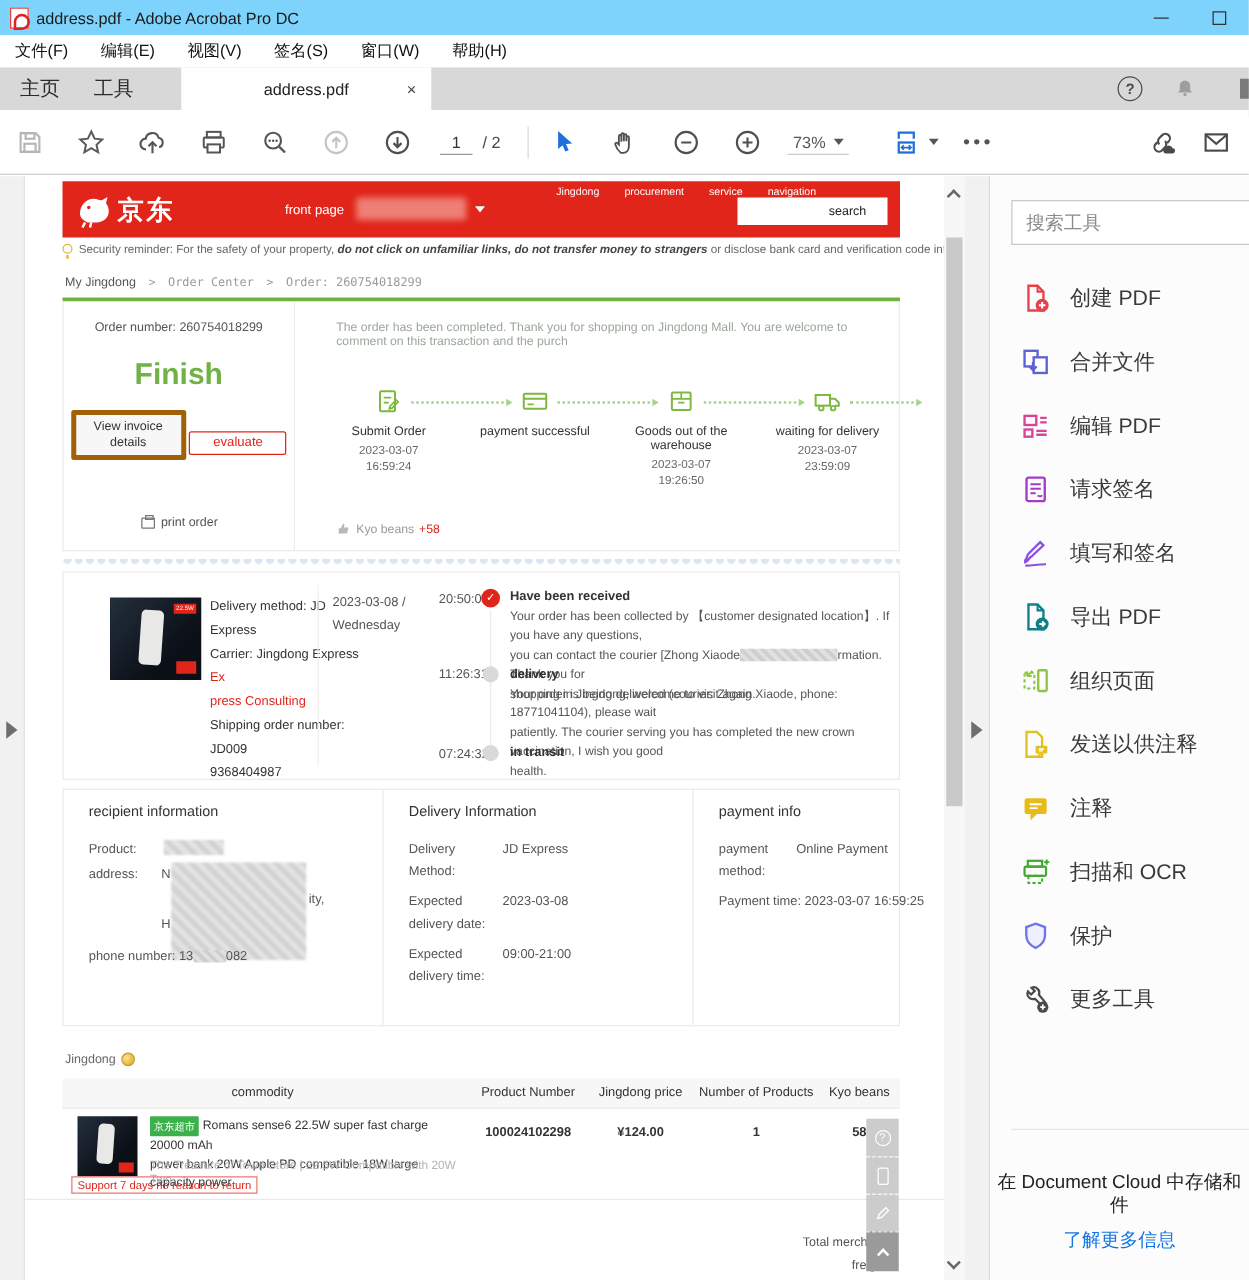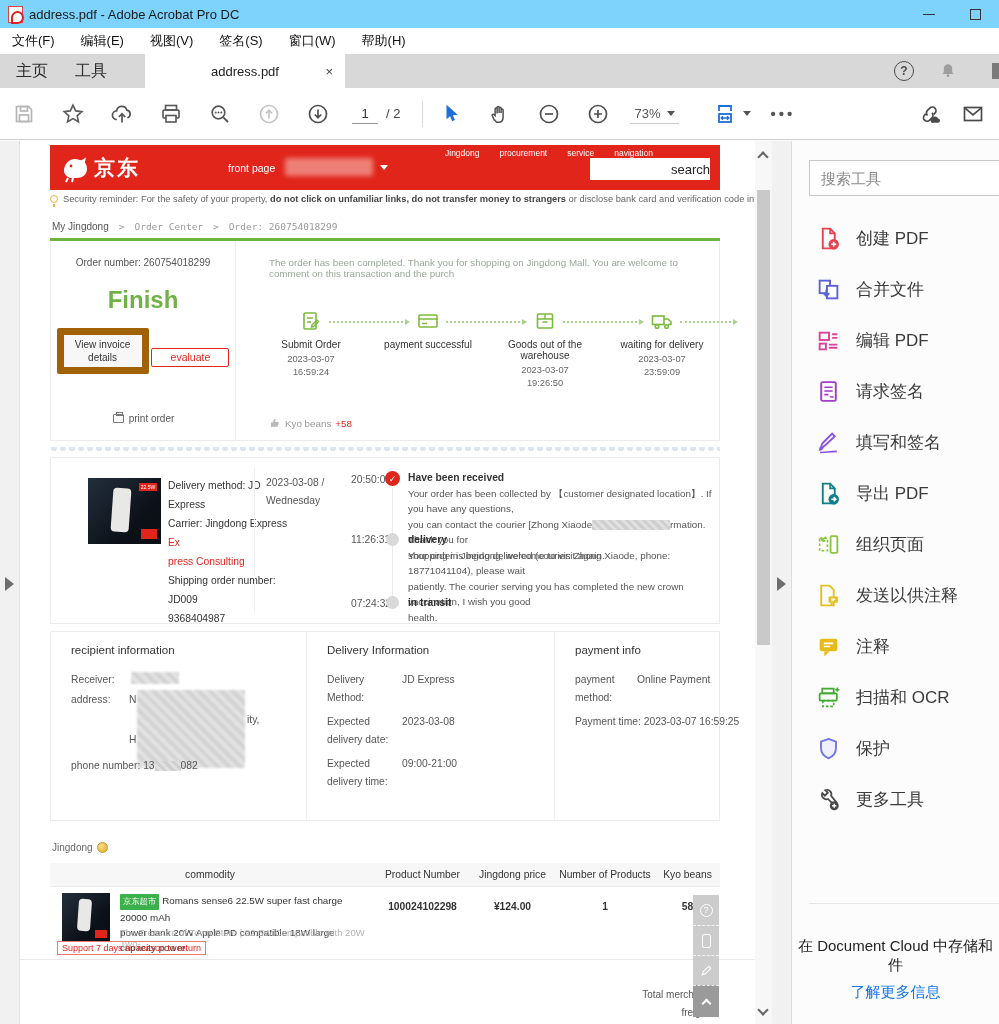--- a/index.html
+++ b/index.html
@@ -52,37 +52,37 @@
   
   #pdf-page { position:absolute; left:20px; top:141px; width:735px; height:883px; background:#fff; overflow:hidden; font-size:10.5px; color:#333; }
 
   #jd-banner { position:absolute; left:30px; top:4px; width:670px; height:45px; background:#e1251b; color:#fff; }
   #jd-logo-text { position:absolute; left:44px; top:9px; font-size:21px; font-weight:bold; letter-spacing:2px; }
   #front-page { position:absolute; left:178px; top:17px; font-size:10.5px; }
   #user-blur { position:absolute; left:235px; top:13px; width:88px; height:18px; background:#ee7f76; filter:blur(2.5px); border-radius:2px; }
   #user-caret { position:absolute; left:330px; top:20px; width:0; height:0; border-left:4px solid transparent; border-right:4px solid transparent; border-top:5px solid #fff; }
   #banner-links { position:absolute; left:395px; top:3px; display:flex; gap:20px; font-size:8.5px; color:#fff; }
   #banner-search { position:absolute; left:540px; top:13px; width:120px; height:22px; background:#fff; display:flex; }
-  #banner-search .btn { margin-left:auto; align-self:center; font-size:13px; color:#222; padding-right:0; }
+  #banner-search .btn { margin-left:auto; align-self:center; font-size:10px; color:#222; padding-right:17px; }
 
   #security-row { position:absolute; left:30px; top:53px; width:700px; font-size:9.3px; color:#666; display:flex; align-items:center; gap:5px; white-space:nowrap; }
   .bulb { width:8px; height:8px; border:1.5px solid #e9b53a; border-radius:50%; position:relative; flex:0 0 auto; }
   .bulb::after { content:""; position:absolute; left:1.5px; top:8px; width:2px; height:3px; background:#e9b53a; }
-  #security-row b { color:#444; }
+  #security-row b { color:#444;font-style:italic; }
 
   #breadcrumb { position:absolute; left:32px; top:80px; font-size:10px; color:#555; display:flex; gap:10px; }
   #breadcrumb .dim { color:#9a9a9a; font-family:"DejaVu Sans Mono",monospace; font-size:9.5px; }
   #green-bar { position:absolute; left:30px; top:97px; width:670px; height:3px; background:#6db33f; }
 
   
   #status-box { position:absolute; left:30px; top:100px; width:670px; height:200px; border:1px solid #ececec; border-top:none; }
   #status-left { position:absolute; left:0; top:0; width:185px; height:100%; border-right:1px solid #ececec; text-align:center; }
   #order-number { margin-top:16px; font-size:10px; color:#555; }
   #state-finish { margin-top:18px; font-size:24px; font-weight:bold; color:#71b247; }
-  #btn-invoice { margin:14px auto 0; width:92px; min-height:26px; background:#f7f7f7; border:7px solid #a16207; border-radius:2px;
+  #btn-invoice { margin:14px auto 0; width:92px; min-height:26px; background:#f7f7f7; border:4px solid #a16207; border-radius:2px;
     font-size:10px; color:#333; padding:3px 6px; line-height:1.3; }
   #btn-evaluate { margin:6px auto 0; width:78px; height:19px; border:1px solid #e1251b; border-radius:2px; color:#e1251b; font-size:10.5px; background:#fff; }
   #print-order { position:absolute; left:0; width:185px; top:172px; font-size:10px; color:#555; display:flex; justify-content:center; gap:5px; align-items:center; }
   .mini-printer { width:11px; height:9px; border:1.3px solid #777; border-radius:1px; position:relative; }
   .mini-printer::before { content:""; position:absolute; left:2px; top:-3px; width:5px; height:2px; border:1.2px solid #777; }
   #status-msg { position:absolute; left:218px; top:16px; width:445px; font-size:9.8px; color:#9aa79a; }
   #steps { position:absolute; left:200px; top:68px; width:470px; height:80px; }
   .step { position:absolute; width:120px; text-align:center; top:0; }
   .step svg { width:24px; height:24px; }
   .step .lbl { font-size:10px; color:#333; margin-top:4px; }
@@ -423,21 +423,21 @@
       <div>health.</div>
     </div>
     <div class="tl-entry" style="top:137px;">
       <div class="t">in transit</div>
     </div>
   </div>
 
   <div id="info-box">
     <div class="info-col" style="left:0; width:255px;">
       <div class="info-title">recipient information</div>
-      <span class="info-row" style="left:20px; top:42px;">Receiver:</span>
+      <span class="info-row" style="left:20px; top:42px;">Product:</span>
       <span class="info-row" style="left:20px; top:62px;">address:</span>
       <span class="info-row" style="left:78px; top:62px;">N</span>
       <span class="info-row" style="left:196px; top:82px;">ity,</span>
       <span class="info-row" style="left:78px; top:102px;">H</span>
       <span class="mosaic" style="left:80px; top:40px; width:48px; height:12px;"></span>
       <span class="mosaic" style="left:86px; top:58px; width:108px; height:78px;"></span>
       <span class="info-row" style="left:20px; top:128px;">
         <span>phone number: 13</span><span class="blur-inline" style="width:26px;"></span><span>082</span>
       </span>
     </div>

